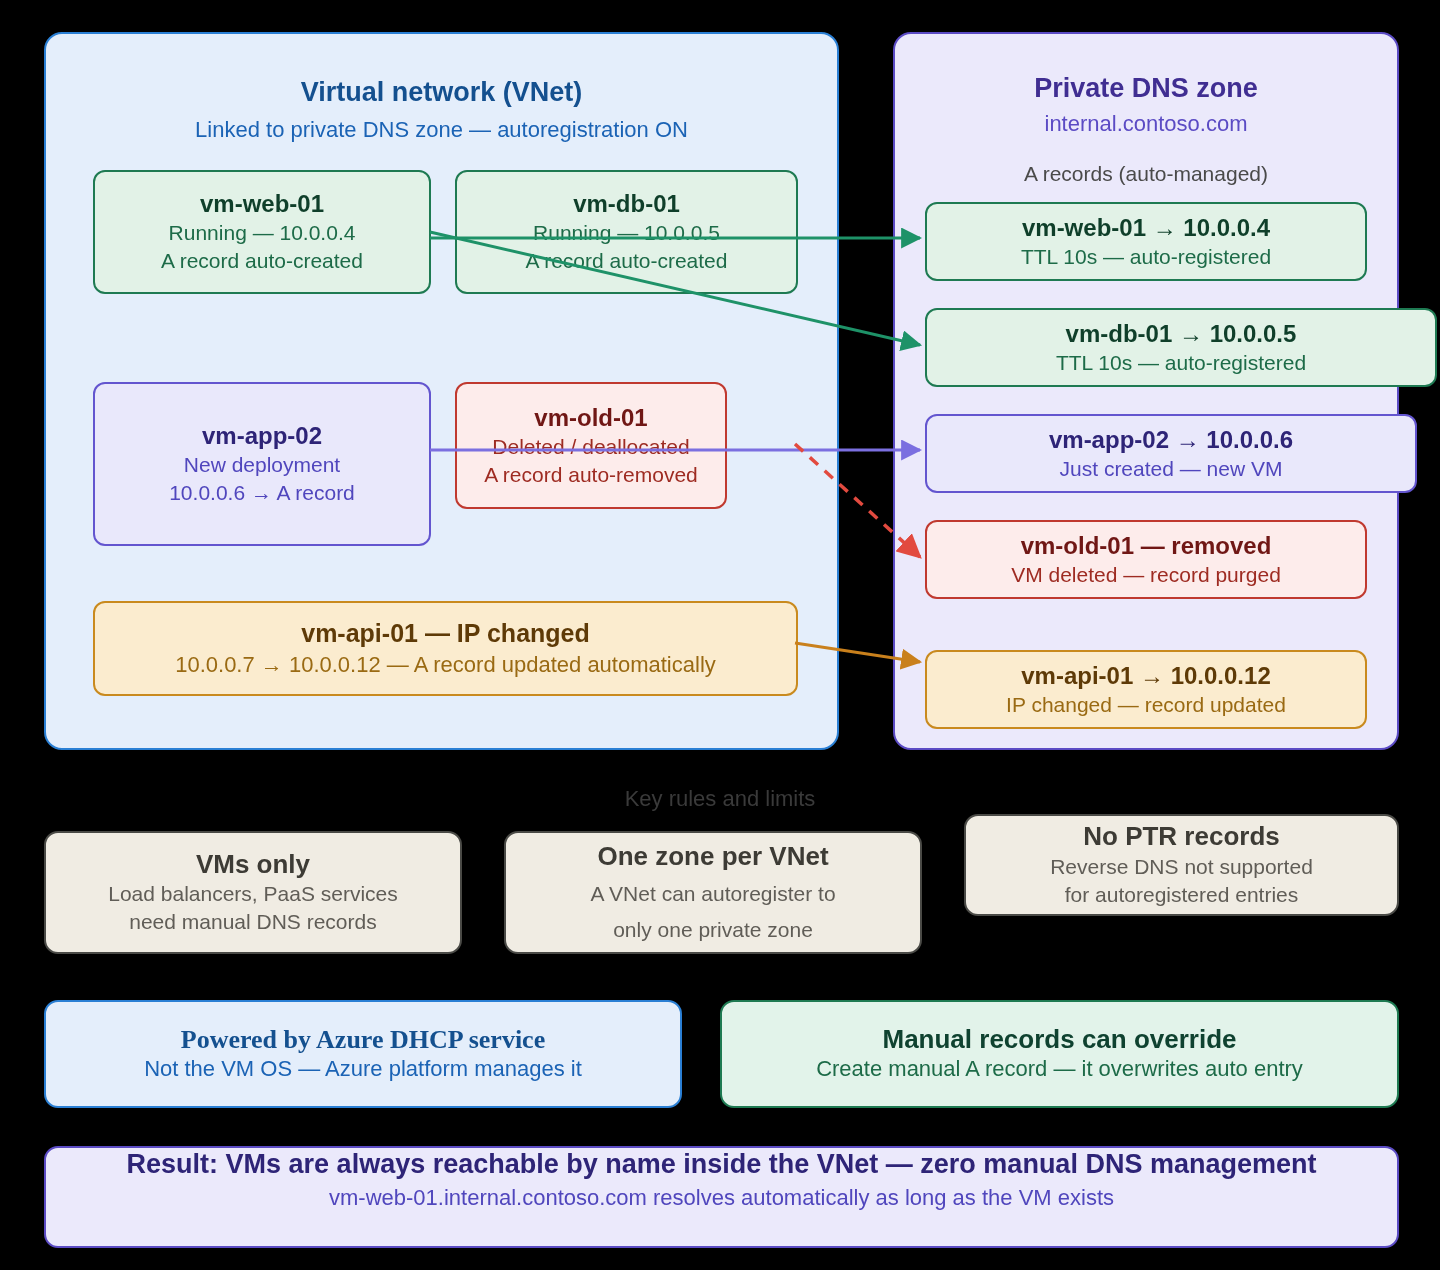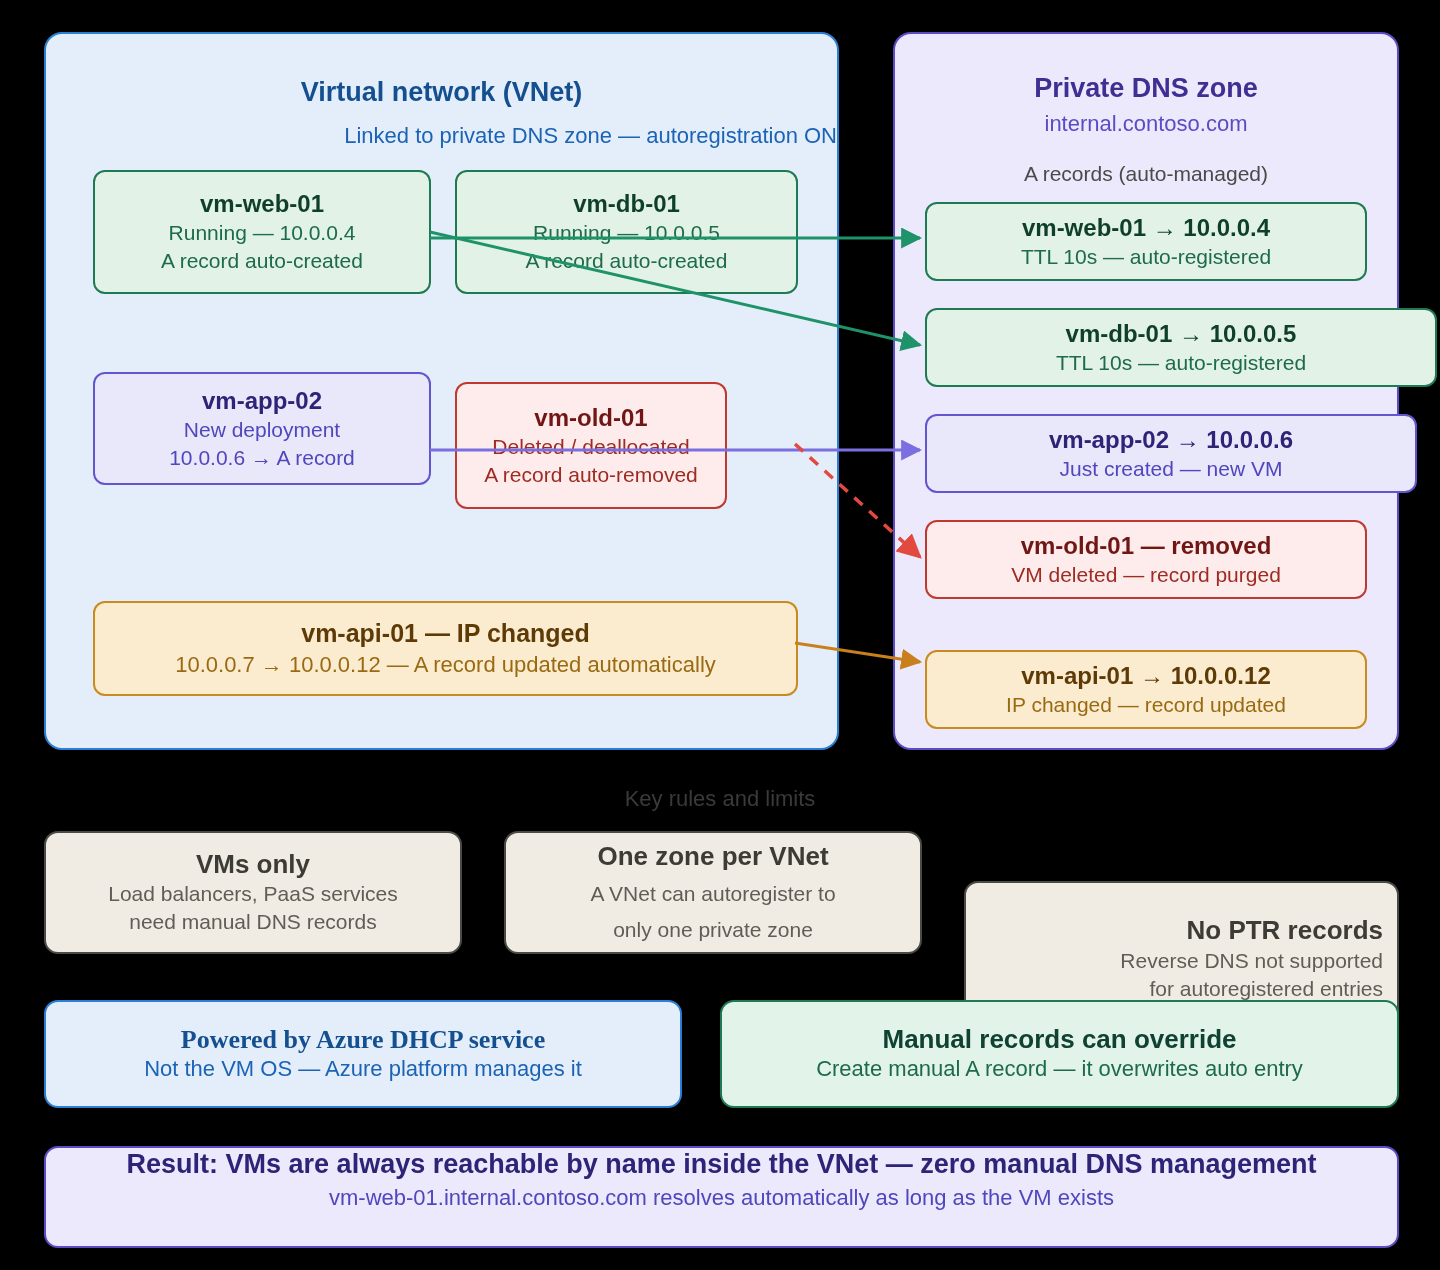--- a/index.html
+++ b/index.html
@@ -31,21 +31,21 @@
     font-size: 27px;
     font-weight: bold;
     line-height: 1.2;
   }
   .panel-sub {
     text-align: center;
     font-size: 22px;
     line-height: 1.25;
   }
   #vnet-panel .panel-title { color: #14508f; margin-top: 42px; }
-  #vnet-panel .panel-sub   { color: #1b63b5; margin-top: 14px; text-align: right; }
+  #vnet-panel .panel-sub   { color: #1b63b5; margin-top: 8px; }
   #dns-panel .panel-title  { color: #402e92; margin-top: 38px; }
   #dns-panel .panel-sub    { color: #5b4bc4; margin-top: 6px; }
   #dns-panel .panel-note   { text-align:center; color:#4a4a4a; font-size:21px; margin-top: 24px; }
 
   
   .card {
     position: absolute;
     border-radius: 12px;
     border-width: 2px;
     border-style: solid;
@@ -64,21 +64,21 @@
   .purple { background:#e9e8fb; border-color:#6355cf; }
   .purple .c-title { color:#2e2477; } .purple .c-line { color:#5046bd; }
   .red    { background:#fdeceb; border-color:#c0392f; }
   .red    .c-title { color:#701715; } .red    .c-line { color:#9e2b22; }
   .orange { background:#fbeccf; border-color:#c98a1e; }
   .orange .c-title { color:#5e3a07; } .orange .c-line { color:#9a6a13; }
 
   
   #vm-web-01  { left: 93px;  top: 170px; width: 338px; height: 124px; }
   #vm-db-01   { left: 455px; top: 170px; width: 343px; height: 124px; }
-  #vm-app-02  { left: 93px;  top: 372px; width: 338px; height: 113px; border-radius: 12px; }
+  #vm-app-02  { left: 93px;  top: 382px; width: 338px; height: 164px; border-radius: 12px; }
   #vm-old-01  { left: 455px; top: 382px; width: 272px; height: 127px; }
   #vm-api-01  { left: 93px;  top: 601px; width: 705px; height: 95px; }
   #vm-api-01 .c-title { font-size: 25px; }
   #vm-api-01 .c-line  { font-size: 22px; }
 
   
   #rec-web { left: 925px; top: 202px; width: 442px; height: 79px; }
   #rec-db  { left: 925px; top: 308px; width: 512px; height: 79px; }
   #rec-app { left: 925px; top: 414px; width: 492px; height: 79px; }
   #rec-old { left: 925px; top: 520px; width: 442px; height: 79px; }
@@ -101,21 +101,21 @@
     background: #f0ece3; border: 2px solid #4a4a46;
     border-radius: 14px;
     display: flex; flex-direction: column;
     align-items: center; justify-content: center;
     text-align: center; padding: 6px 14px;
   }
   .rule-card .r-title { font-size: 26px; font-weight: bold; color: #3d3b35; line-height: 1.2; }
   .rule-card .r-line  { font-size: 21px; color: #605d57; line-height: 1.33; }
   #rule-1 { left: 44px;  top: 831px; width: 418px; height: 123px; }
   #rule-2 { left: 504px; top: 831px; width: 418px; height: 123px; gap: 8px; }
-  #rule-3 { left: 964px; top: 881px; width: 435px; height: 156px; align-items: flex-end; }
+  #rule-3 { left: 964px; top: 814px; width: 435px; height: 102px; }
 
   
   .note-card {
     position: absolute; border-width: 2px; border-style: solid;
     border-radius: 14px;
     display: flex; flex-direction: column;
     align-items: center; justify-content: center;
     text-align: center; padding: 6px 14px;
   }
   .note-card .n-title { font-size: 26px; font-weight: bold; line-height: 1.2; }

